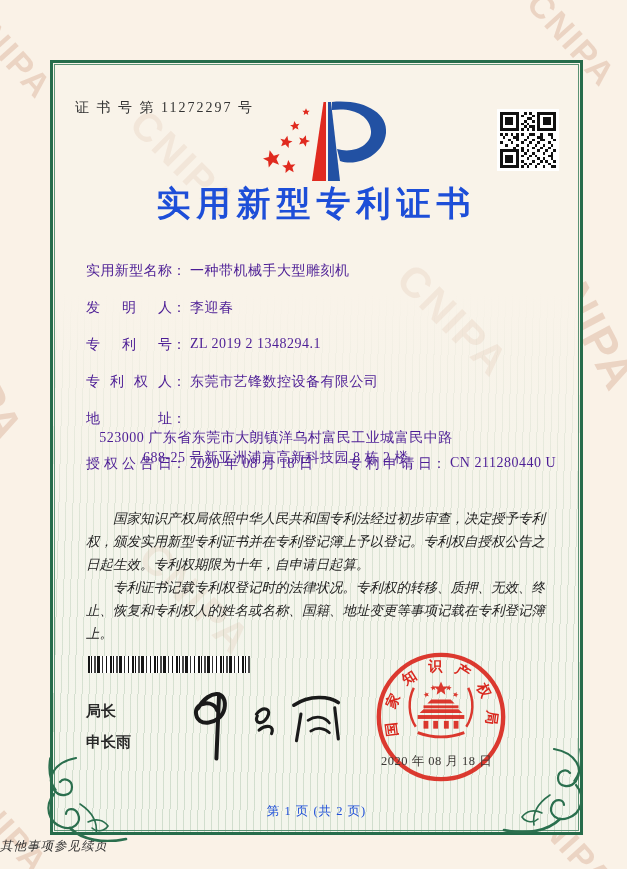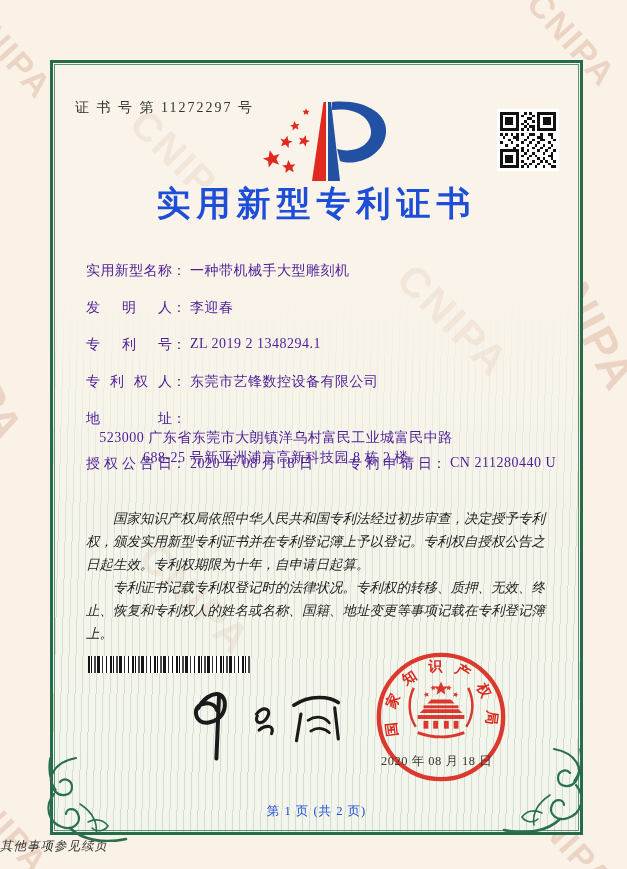--- a/index.html
+++ b/index.html
@@ -135,20 +135,24 @@
         </div>
       </div>
 
       <div class="paras">
         <p>国家知识产权局依照中华人民共和国专利法经过初步审查，决定授予专利权，颁发实用新型专利证书并在专利登记簿上予以登记。专利权自授权公告之日起生效。专利权期限为十年，自申请日起算。</p>
         <p>专利证书记载专利权登记时的法律状况。专利权的转移、质押、无效、终止、恢复和专利权人的姓名或名称、国籍、地址变更等事项记载在专利登记簿上。</p>
       </div>
 
       <div class="barcode"></div>
 
+      <div class="signer">
+        <div>局长</div>
+        <div>申长雨</div>
+      </div>
 
       <svg class="signature" viewBox="0 0 200 100">
         <g fill="none" stroke="#1a1a1a" stroke-width="4.5" stroke-linecap="round" stroke-linejoin="round">
           <path d="M30,34 C44,10 64,14 60,34 C56,52 28,56 28,38 C28,26 48,24 52,36"></path>
           <path d="M54,18 L51,90"></path>
           <path d="M96,40 C104,30 114,34 108,44 C102,53 93,50 97,42" stroke-width="3.5"></path>
           <path d="M99,58 C107,51 117,53 113,62" stroke-width="3.5"></path>
           <path d="M138,30 C156,18 178,20 188,27" stroke-width="4"></path>
           <path d="M146,40 L141,70" stroke-width="3.5"></path>
           <path d="M184,33 L188,68" stroke-width="3.5"></path>

